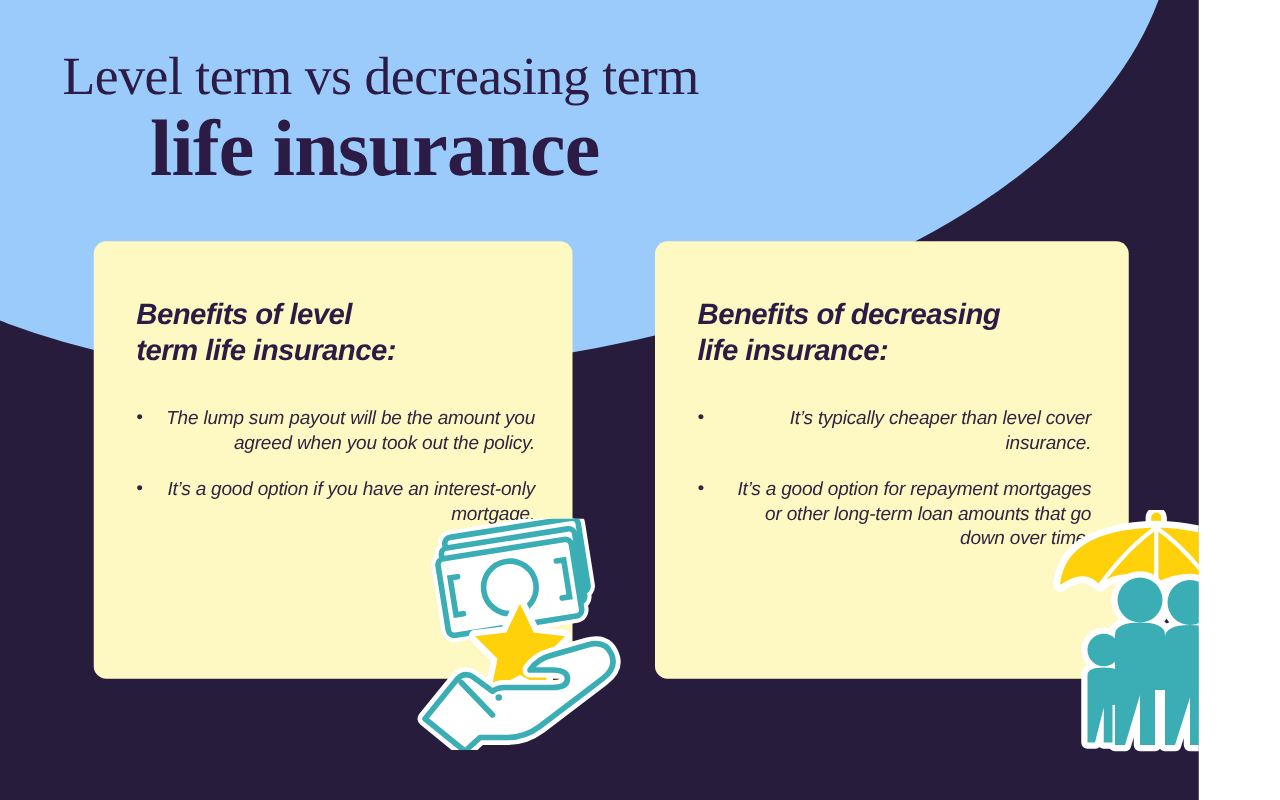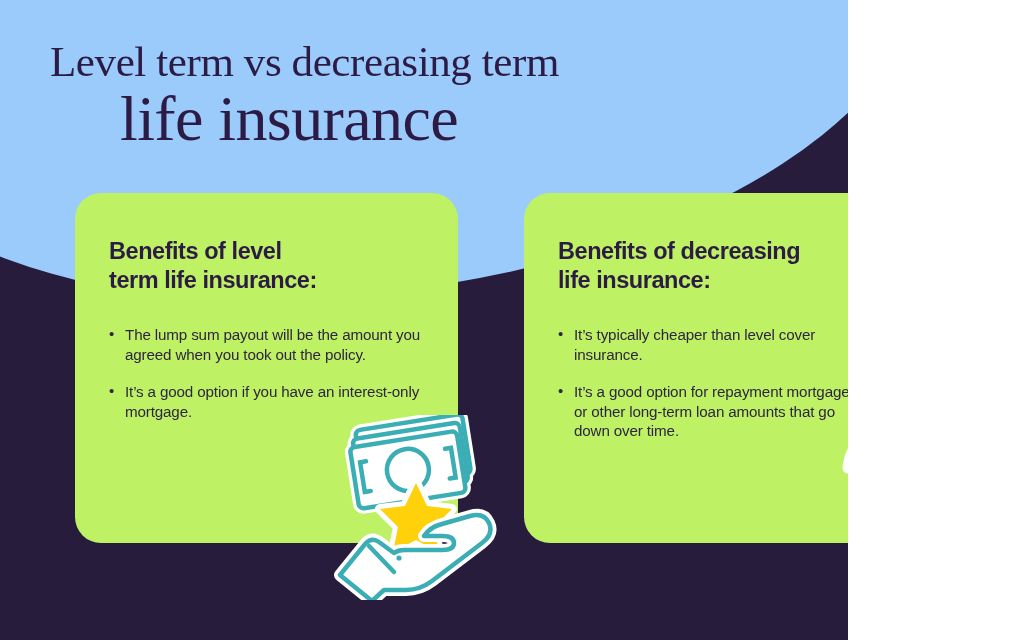--- a/index.html
+++ b/index.html
@@ -3,21 +3,21 @@
 <meta charset="utf-8">
 <style>
   * { margin:0; padding:0; box-sizing:border-box; }
   html, body {
     width:1024px; height:640px;
     overflow:hidden;
     font-family:"Liberation Sans", sans-serif;
   }
   #stage {
     position:relative;
-    width:848px; height:640px;
+    width:959px; height:640px;
     background:#281C3D;
     overflow:hidden;
   }
 
   
   .blue-blob {
     position:absolute;
     left:-260px;
     top:-300px;
     width:1200px;
@@ -38,36 +38,37 @@
   .title-line1 {
     font-size:43px;
     line-height:48px;
     font-weight:400;
     letter-spacing:-0.4px;
     white-space:nowrap;
   }
   .title-line2 {
     font-size:64px;
     line-height:70px;
-    font-weight:400;
+    font-weight:700;
     letter-spacing:-0.6px;
     margin-left:70px;
     margin-top:-2px;
     white-space:nowrap;
   }
 
   
   .card {
     position:absolute;
     top:193px;
     height:350px;
-    background:#bef264;
-    border-radius:26px;
+    background:#fef9c3;
+    border-radius:10px;
     z-index:3;
     padding:44px 30px 0 34px;
+    font-style:italic;
   }
   .card-left  { left:75px;  width:383px; }
   .card-right { left:524px; width:379px; }
 
   .card h2 {
     color:#2C1B45;
     font-size:23.5px;
     line-height:29px;
     font-weight:bold;
     letter-spacing:-0.45px;
@@ -79,20 +80,21 @@
     list-style:none;
   }
   .bullets li {
     position:relative;
     color:#2F2540;
     font-size:15.2px;
     line-height:19.6px;
     letter-spacing:-0.15px;
     padding-left:16px;
     margin-bottom:18px;
+    text-align:right;
   }
   .bullets li::before {
     content:"•";
     position:absolute;
     left:0; top:-1px;
     font-size:15px;
     color:#2F2540;
   }
 
   

